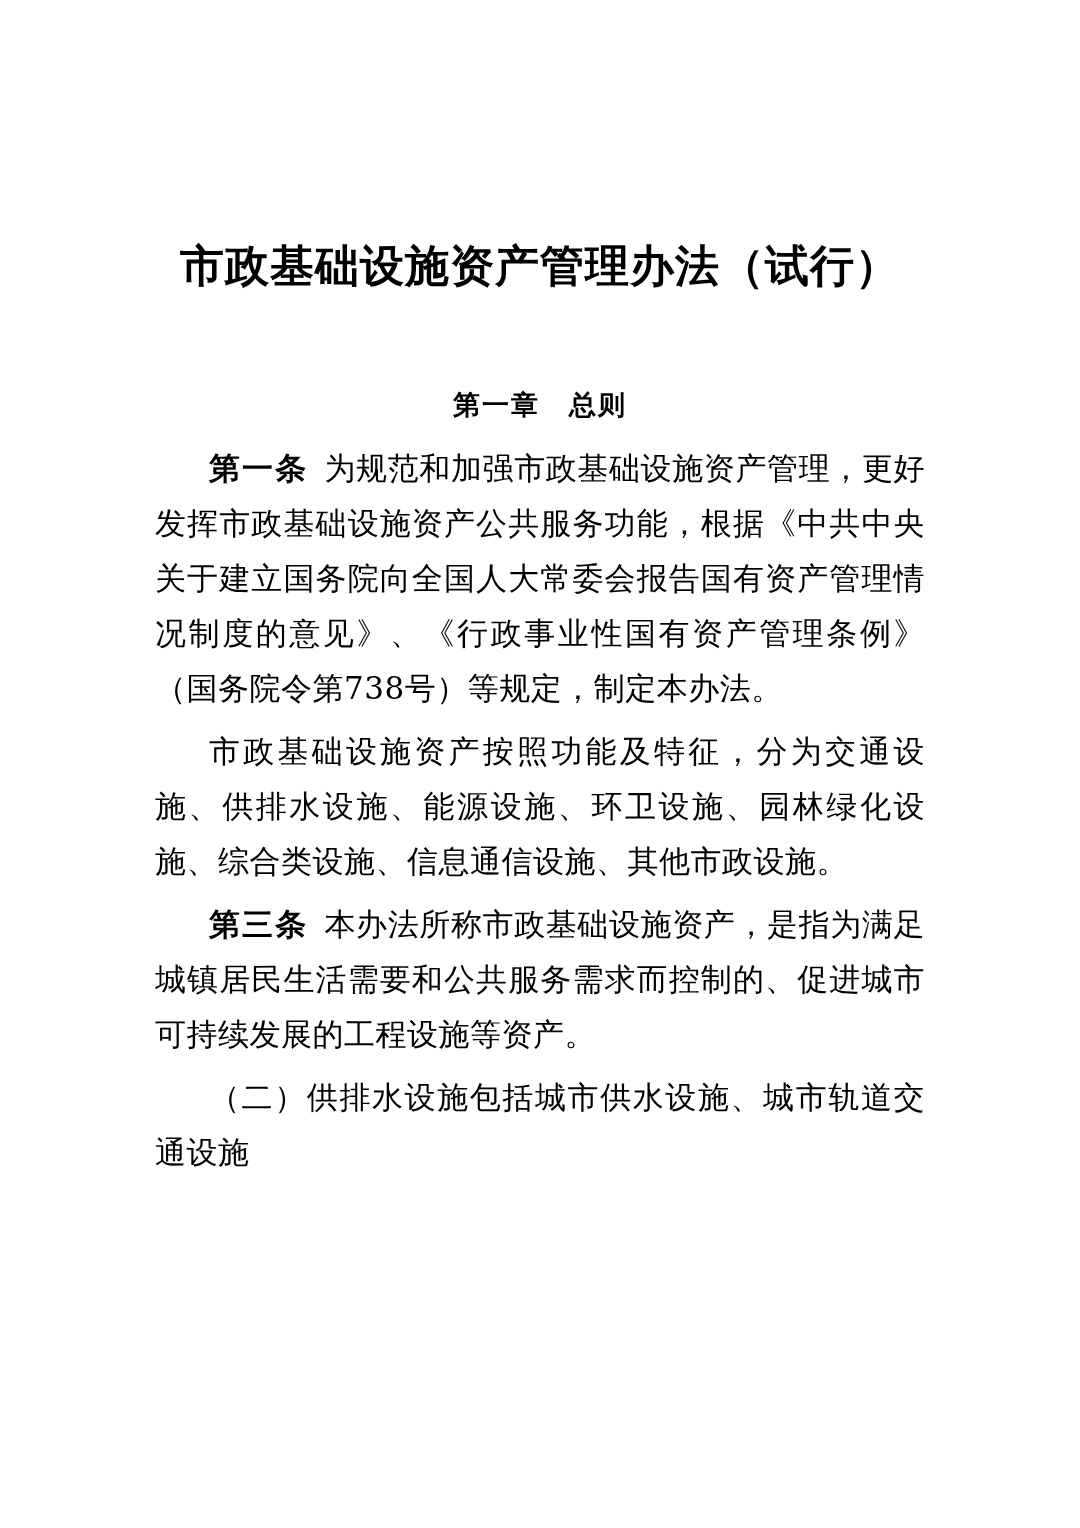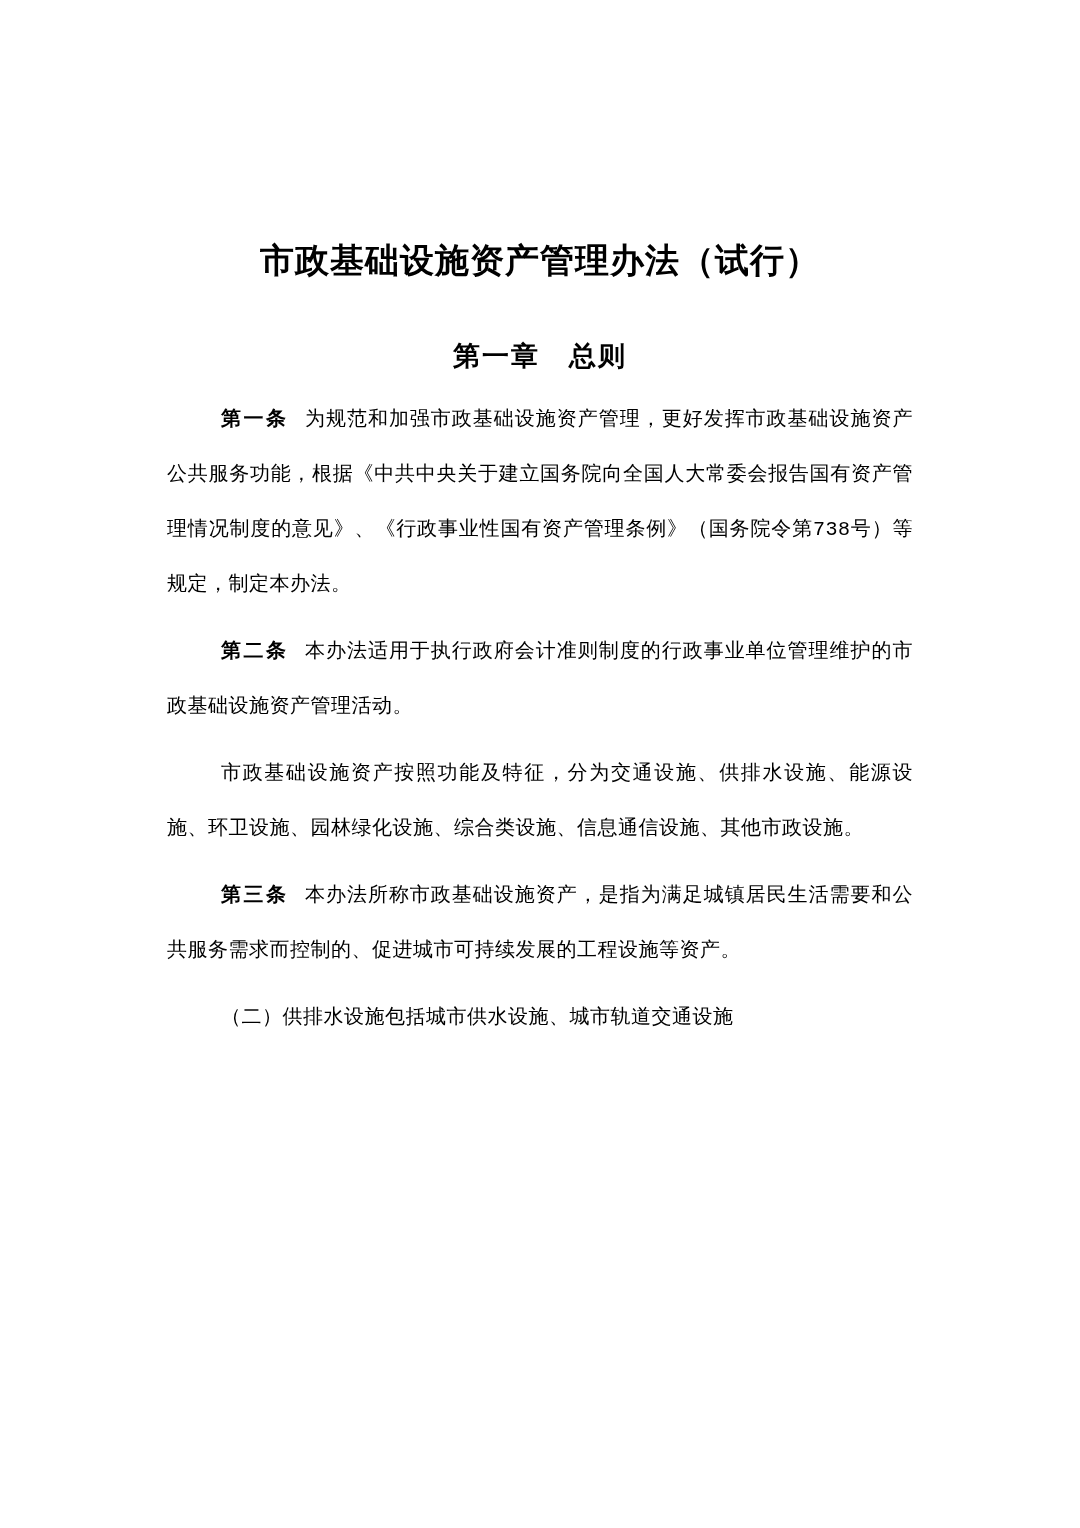--- a/index.html
+++ b/index.html
@@ -17,45 +17,44 @@
   }
   .page {
     box-sizing: border-box;
     width: 1080px;
     height: 1528px;
     padding: 0 155px;
     position: relative;
   }
   .doc-title {
     text-align: center;
-    font-size: 34px;
+    font-size: 44px;
     font-weight: bold;
     letter-spacing: 1px;
     margin-top: 238px;
     line-height: 1.3;
-    font-family: Liberation Sans, sans-serif;
+    font-family: Liberation Serif, serif;
   }
   .chapter-heading {
     text-align: center;
     font-size: 27px;
     font-weight: bold;
-    margin-top: 56px;
+    margin-top: 92px;
     letter-spacing: 2px;
     font-family: Liberation Mono, monospace;
   }
   .para {
-    font-size: 20px;
+    font-size: 31px;
     line-height: 55px;
     text-align: justify;
     text-justify: inter-ideograph;
-    margin: 12px;
+    margin: 0;
     margin-top: 8px;
     text-indent: 54px;
     letter-spacing: 0.5px;
-    font-family: Liberation Mono, monospace;
   }
   .para.first-block {
     margin-top: 18px;
   }
   .article-label {
     font-weight: bold;
     letter-spacing: 2px;
   }
   .gap-after-label {
     display: inline-block;
@@ -68,23 +67,20 @@
 <div class="page">
 
   <h1 class="doc-title">市政基础设施资产管理办法（试行）</h1>
 
   <div class="chapter-heading">第一章　总则</div>
 
   <p class="para first-block">
     <span class="article-label">第一条</span><span class="gap-after-label"></span><span>为规范和加强市政基础设施资产管理，更好发挥市政基础设施资产公共服务功能，根据《中共中央关于建立国务院向全国人大常委会报告国有资产管理情况制度的意见》、《行政事业性国有资产管理条例》（国务院令第738号）等规定，制定本办法。</span>
   </p>
 
-  <p class="para">
-    <span class="article-label">第二条</span><span class="gap-after-label"></span><span>本办法适用于执行政府会计准则制度的行政事业单位管理维护的市政基础设施资产管理活动。</span>
-  </p>
 
   <p class="para">
     <span>市政基础设施资产按照功能及特征，分为交通设施、供排水设施、能源设施、环卫设施、园林绿化设施、综合类设施、信息通信设施、其他市政设施。</span>
   </p>
 
   <p class="para">
     <span class="article-label">第三条</span><span class="gap-after-label"></span><span>本办法所称市政基础设施资产，是指为满足城镇居民生活需要和公共服务需求而控制的、促进城市可持续发展的工程设施等资产。</span>
   </p>
 
 

